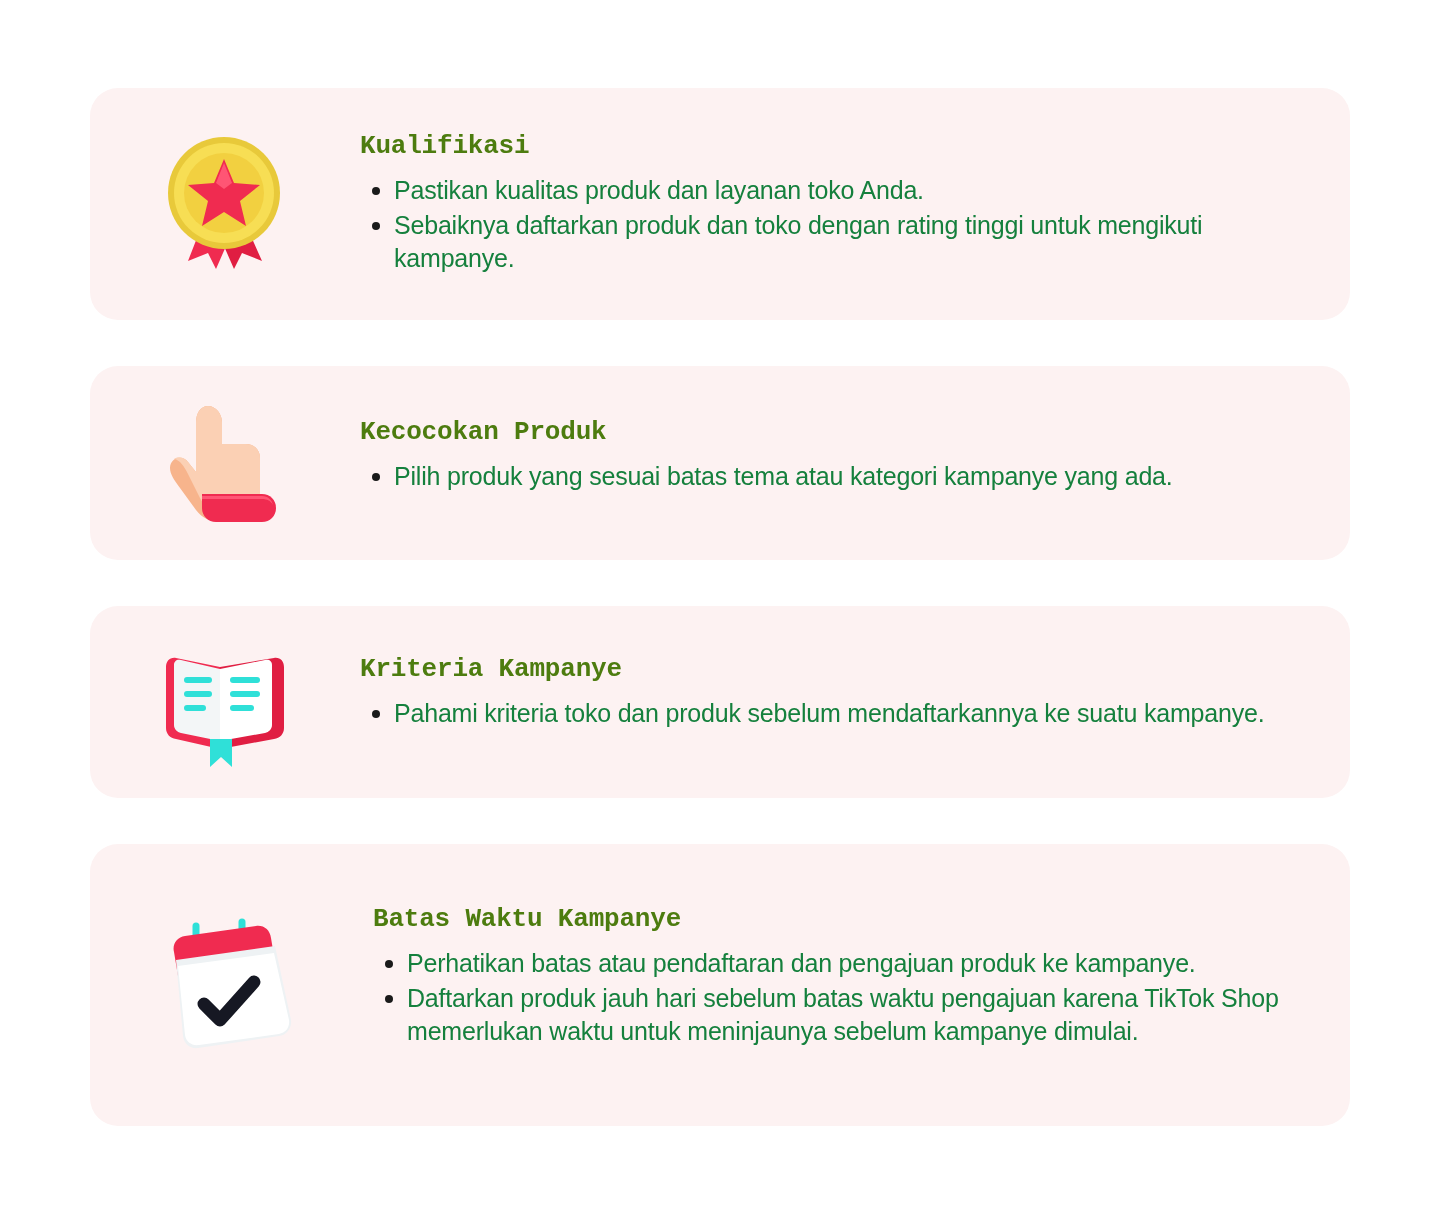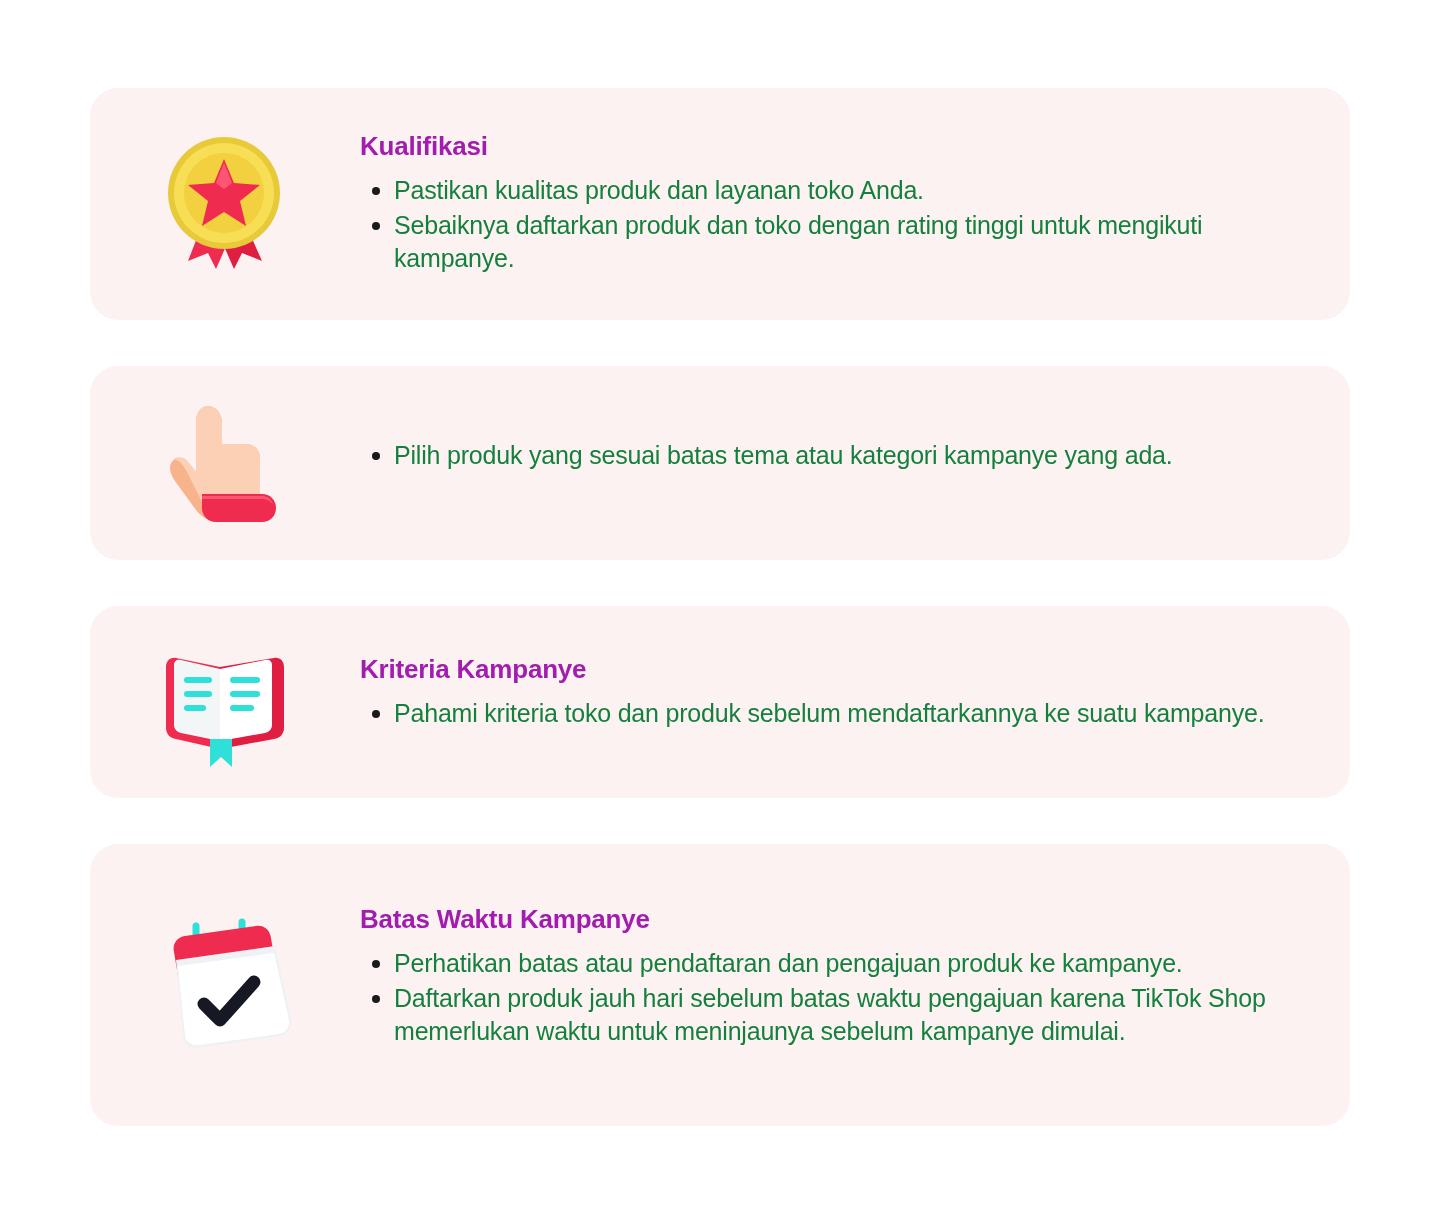--- a/index.html
+++ b/index.html
@@ -36,26 +36,27 @@
     display: flex;
     align-items: center;
     justify-content: center;
     height: 100%;
   }
   .card-body {
     flex: 1 1 auto;
     padding: 24px 0;
   }
   .card-title {
-    color: #a21caf;
+    color: #4d7c0f;
     font-size: 26px;
     font-weight: bold;
     line-height: 1.2;
     margin: 0 0 12px 0;
     letter-spacing: -0.2px;
+    font-family: Liberation Mono, monospace;
   }
   ul.bullets {
     margin: 0;
     padding: 0 0 0 34px;
     list-style: none;
   }
   ul.bullets li {
     position: relative;
     color: #15803d;
     font-size: 25px;
@@ -71,21 +72,21 @@
     width: 8px;
     height: 8px;
     border-radius: 50%;
     background: #1a1a1a;
   }
 
   
   #card-0 { height: 232px; }
   #card-1 { height: 194px; }
   #card-2 { height: 192px; }
-  #card-3 { height: 282px; }
+  #card-3 { height: 282px; gap: 13px; }
 
   
   #card-1 .card-body { padding-top: 10px; }
   #card-2 .card-body { padding-top: 6px; }
   #card-3 .card-body { padding-top: 8px; }
 
   .icon-svg { display: block; }
 </style>
 </head>
 <body>
@@ -116,20 +117,21 @@
   <div class="card" id="card-1">
     <div class="card-icon">
       <svg class="icon-svg" width="150" height="150" viewBox="0 0 150 150">
         <path d="M58 18 C50 18 46 26 46 34 L46 84 L38 74 C32 66 20 70 20 80 C20 86 24 92 30 100 L46 122 C52 130 60 134 72 134 L88 134 C102 134 110 124 110 110 L110 70 C110 62 104 56 96 56 L72 56 L72 34 C72 26 66 18 58 18 Z" fill="#f7b48c"></path>
         <path d="M58 18 C50 18 46 26 46 34 L46 84 L38 74 C34 69 28 68 24 71 C30 72 34 78 38 86 L50 110 C56 122 64 128 76 128 L92 128 C100 128 106 124 109 117 C110 115 110 113 110 110 L110 70 C110 62 104 56 96 56 L72 56 L72 34 C72 26 66 18 58 18 Z" fill="#fbd0b4"></path>
         <path d="M52 106 L112 106 C120 106 126 112 126 120 C126 128 120 134 112 134 L66 134 C58 134 52 128 52 120 Z" fill="#f02b50"></path>
         <path d="M52 108 L112 108 C118 108 122 112 123 117 C121 113 117 111 112 111 L52 111 Z" fill="#ff5574"></path>
       </svg>
     </div>
     <div class="card-body">
+      <div class="card-title">Kecocokan Produk</div>
       <ul class="bullets">
         <li>Pilih produk yang sesuai batas tema atau kategori kampanye yang ada.</li>
       </ul>
     </div>
   </div>
 
   <div class="card" id="card-2">
     <div class="card-icon">
       <svg class="icon-svg" width="150" height="150" viewBox="0 0 150 150">
         <path d="M16 40 C16 34 20 30 26 31 L70 40 L70 122 L26 112 C20 111 16 107 16 101 Z" fill="#f02b50"></path>

